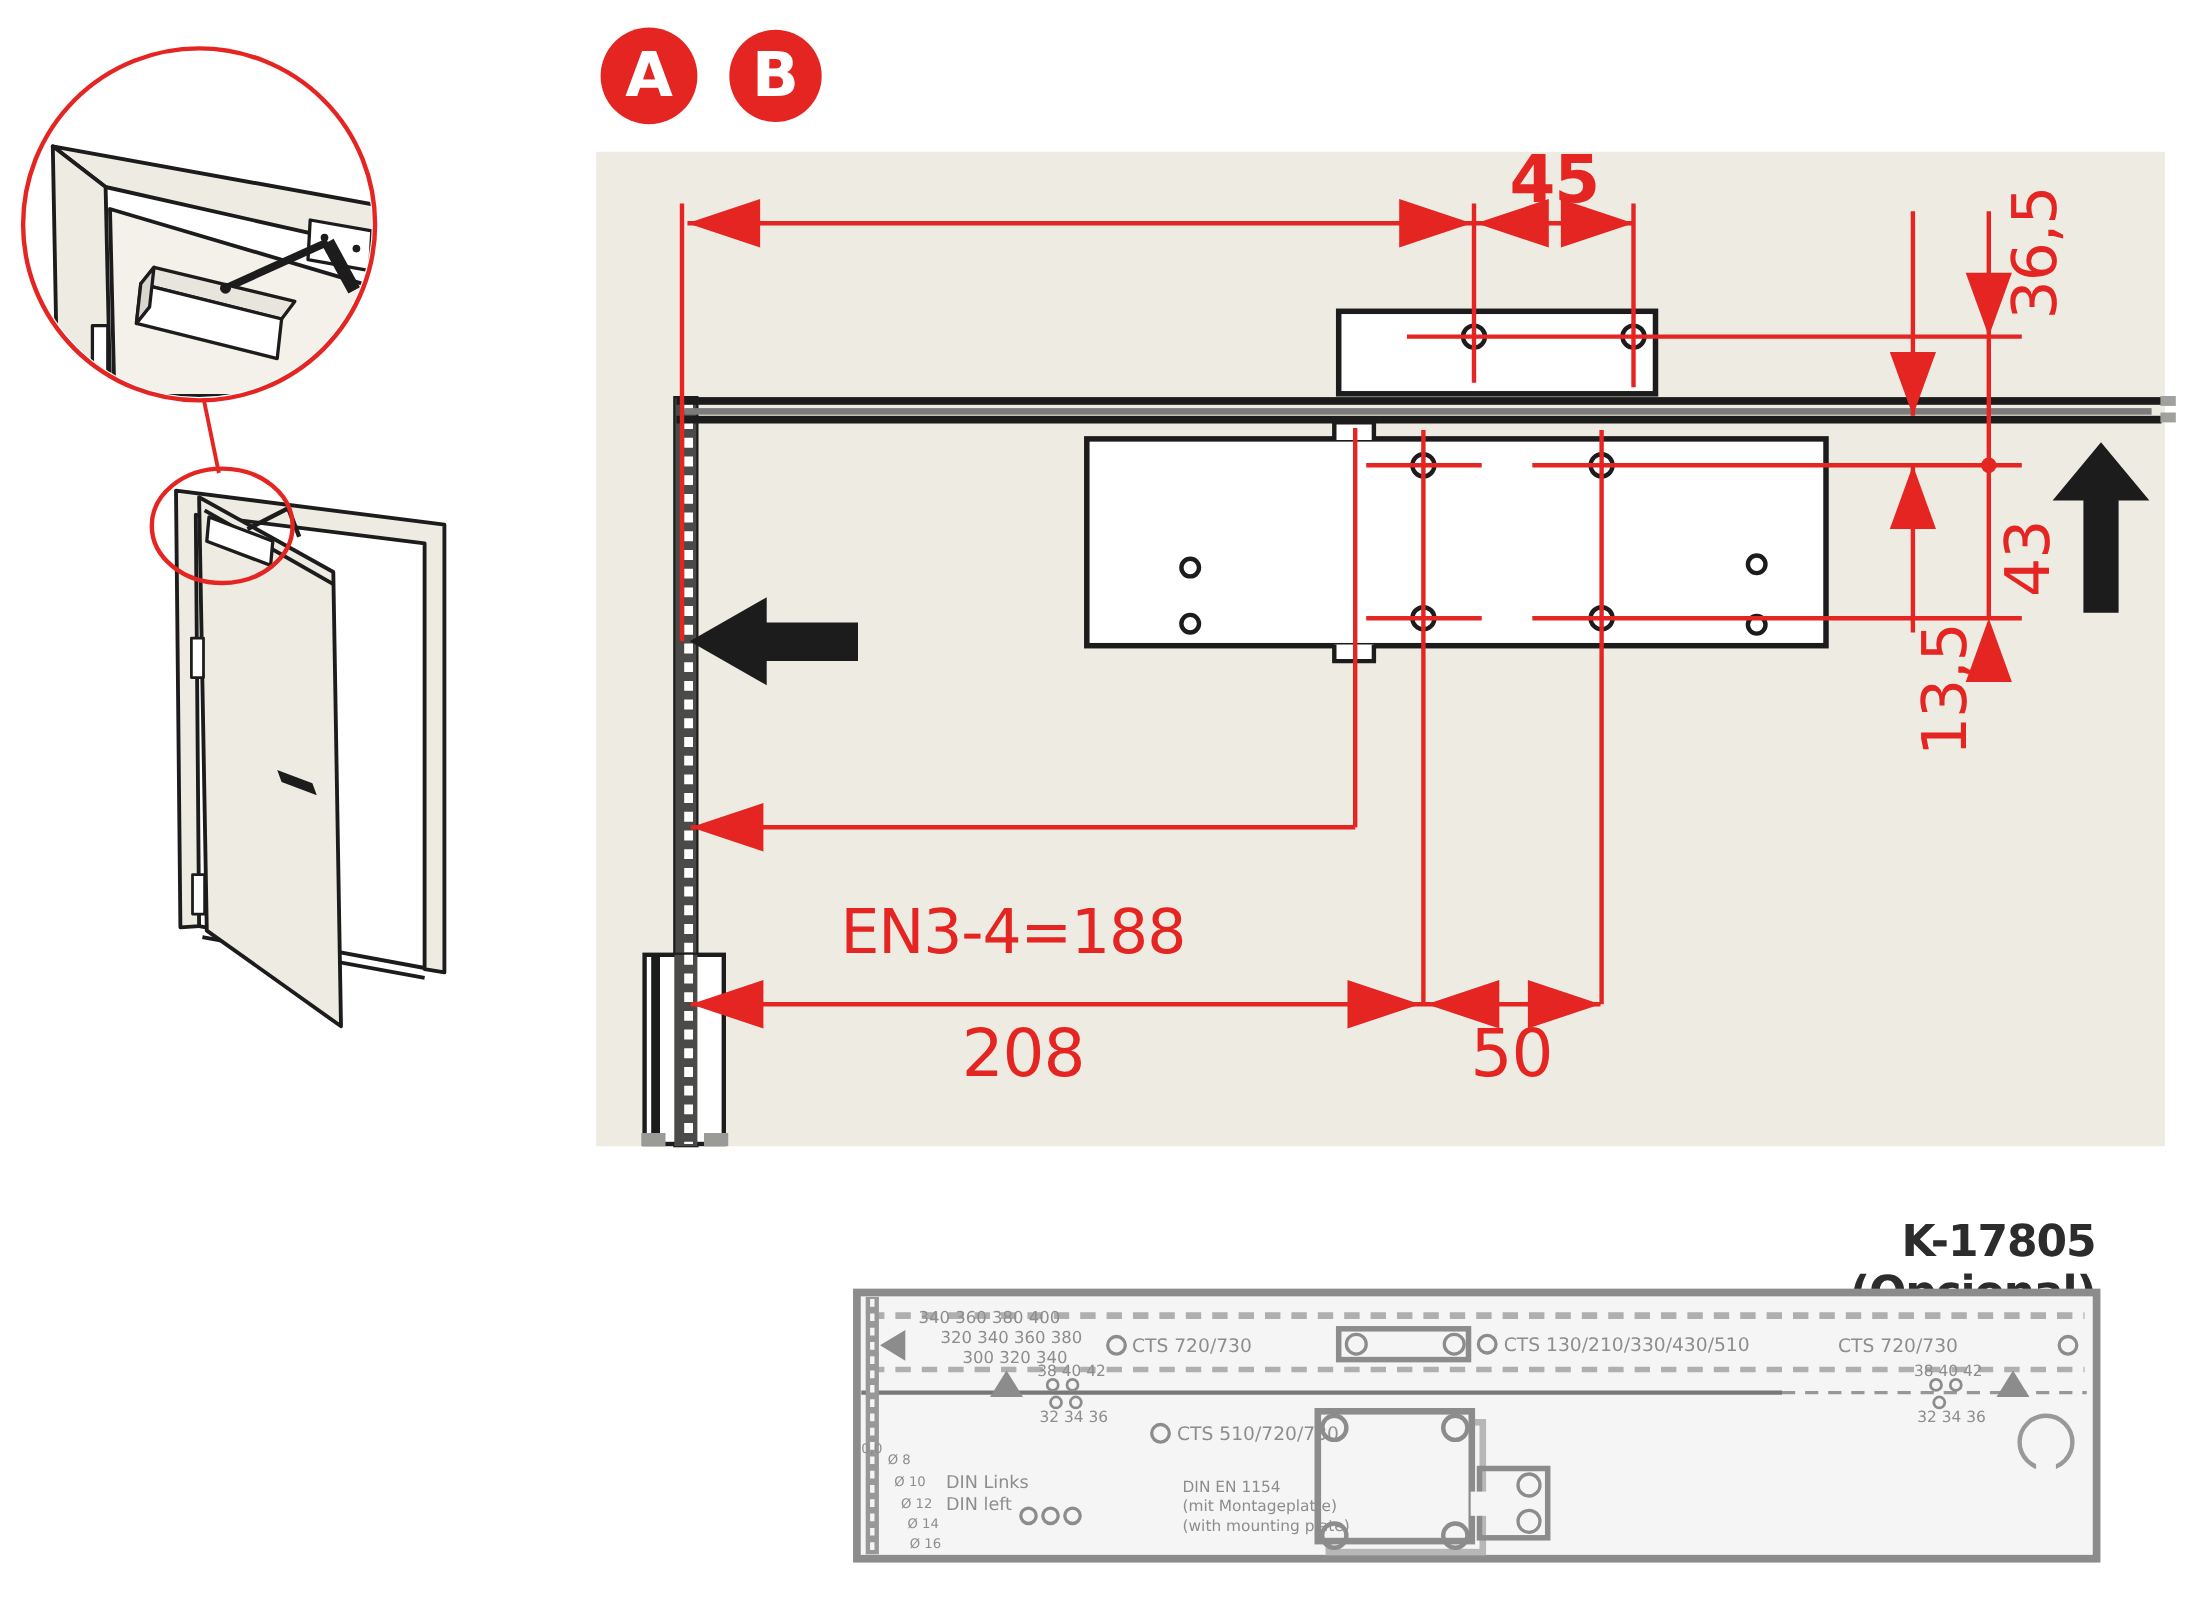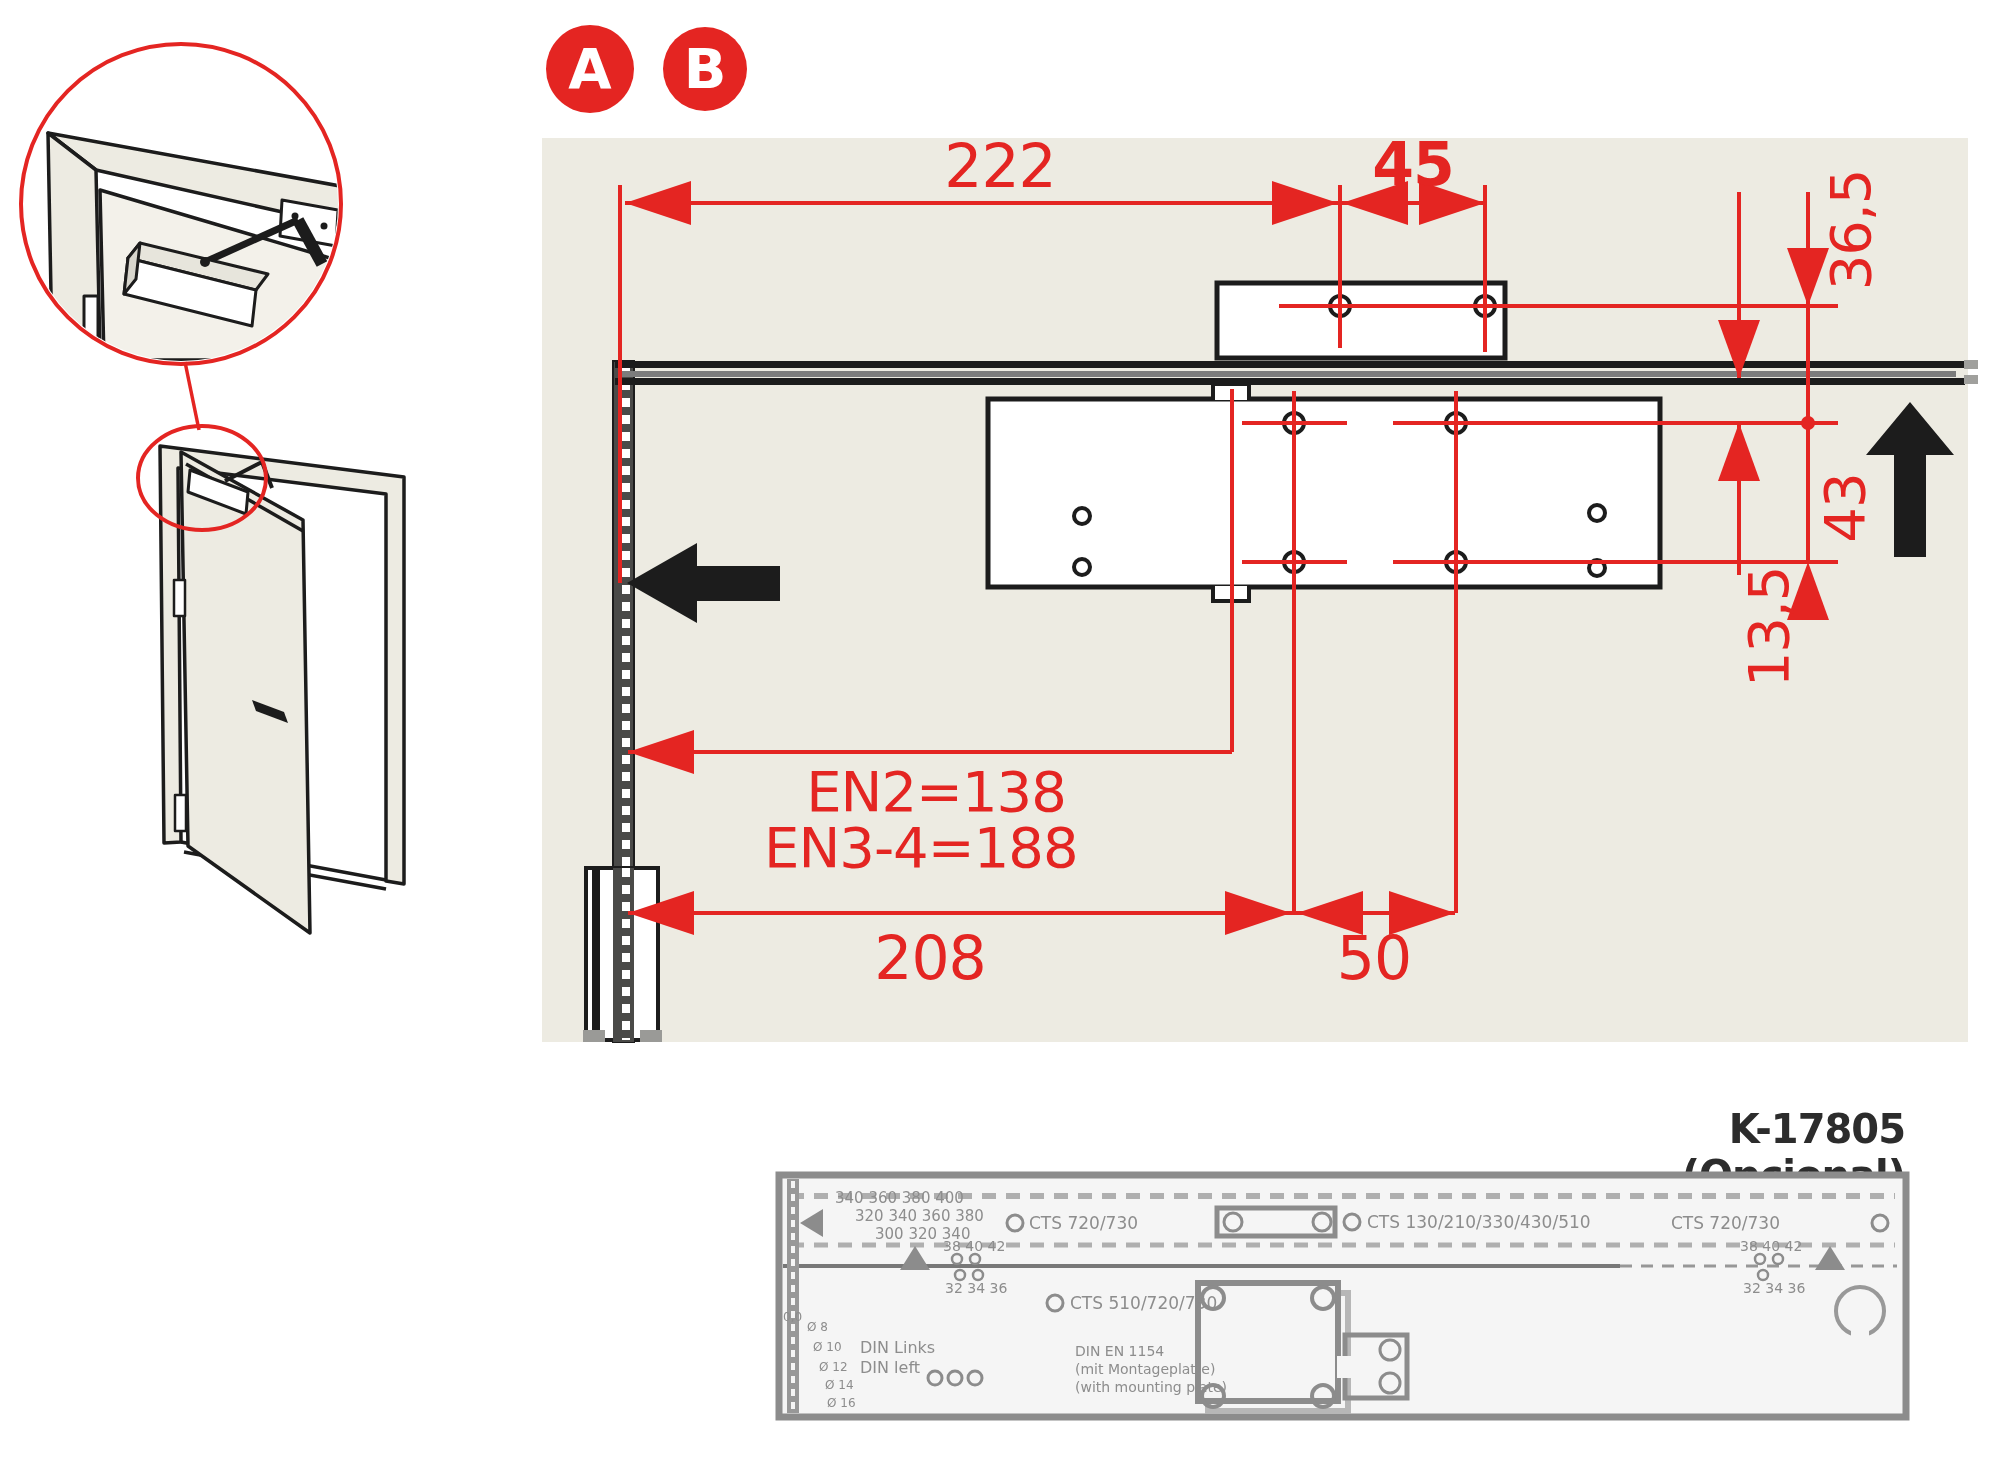--- a/index.html
+++ b/index.html
@@ -182,26 +182,24 @@
       <polygon points="628,913 694,891 694,935" stroke="none"></polygon>
       <polygon points="1291,913 1225,891 1225,935" stroke="none"></polygon>
       <polygon points="1297,913 1363,891 1363,935" stroke="none"></polygon>
       <polygon points="1455,913 1389,891 1389,935" stroke="none"></polygon>
     </g>
 
     <polygon points="627,583 697,543 697,566 780,566 780,601 697,601 697,623" fill="#1c1c1c"></polygon>
     <polygon points="1910,402 1954,455 1926,455 1926,557 1894,557 1894,455 1866,455" fill="#1c1c1c"></polygon>
   </svg>
 
-  <div class="dim" id="lbl-222">222</div>
   <div class="dim" id="lbl-45">45</div>
   <div class="dim v" id="lbl-365">36,5</div>
   <div class="dim v" id="lbl-43">43</div>
   <div class="dim v" id="lbl-135">13,5</div>
-  <div class="dim en" id="lbl-en2">EN2=138</div>
   <div class="dim en" id="lbl-en34">EN3-4=188</div>
   <div class="dim" id="lbl-208">208</div>
   <div class="dim" id="lbl-50">50</div>
 
   <div id="template-title">K-17805 (Opcional)</div>
 
   <svg id="template-svg" width="1137" height="252" viewBox="0 0 1137 252">
     <g stroke="#8d8d8d" fill="none">
       <rect x="4" y="4" width="1127" height="242" fill="#ffffff" stroke-width="7"></rect>
       <line x1="15" y1="25" x2="1120" y2="25" stroke="#b3b3b3" stroke-width="6" stroke-dasharray="14 10"></line>

